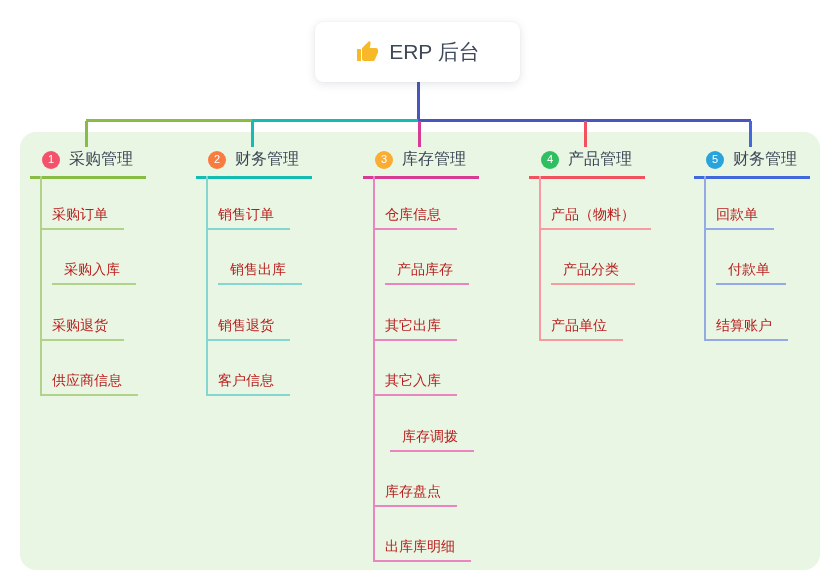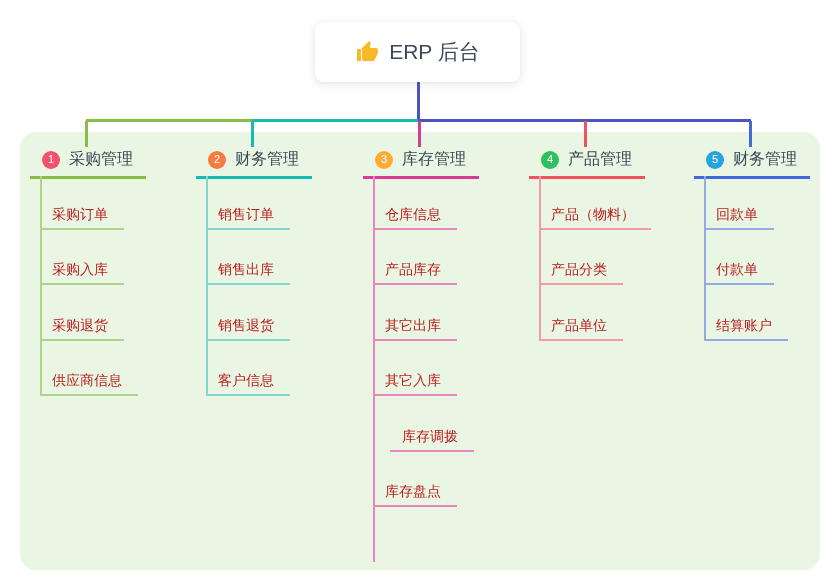--- a/index.html
+++ b/index.html
@@ -49,21 +49,21 @@
   .b5 .badge { background:#29a3dc; }
 
   .vline { position:absolute; left:10px; top:176px; width:2px; background:var(--light); }
   .b1 .vline, .b2 .vline { height:220px; }
   .b3 .vline { height:386px; }
   .b4 .vline, .b5 .vline { height:165px; }
 
   .item { position:absolute; left:10px; width:fit-content;
           padding:0 16px 4px 12px; border-bottom:2px solid var(--light);
           font-size:14px; line-height:20px; color:#b91c1c; white-space:nowrap; cursor:default; }
-  .r0 { top:204px; } .r1 { top:259px; } .r2 { top:315px; }
+  .r0 { top:204px; } .r1 { top:259px;margin-left:12px; } .r2 { top:315px; }
   .r3 { top:370px; } .r4 { top:426px;margin-left:17px; } .r5 { top:481px; } .r6 { top:536px; }
 </style>
 </head>
 <body>
 
 <div class="canvas">
 
   <div class="panel"></div>
 
   <div class="line stem"></div>
@@ -112,20 +112,21 @@
       <span class="badge">3</span>
       <span>库存管理</span>
     </div>
     <div class="vline"></div>
     <div class="item r0">仓库信息</div>
     <div class="item r1">产品库存</div>
     <div class="item r3">其它入库</div>
     <div class="item r2">其它出库</div>
     <div class="item r4">库存调拨</div>
     <div class="item r5">库存盘点</div>
+    <div class="item r6">出库库明细</div>
   </div>
 
   <div class="branch b4">
     <div class="drop"></div>
     <div class="bhead">
       <span class="badge">4</span>
       <span>产品管理</span>
     </div>
     <div class="vline"></div>
     <div class="item r0">产品（物料）</div>

